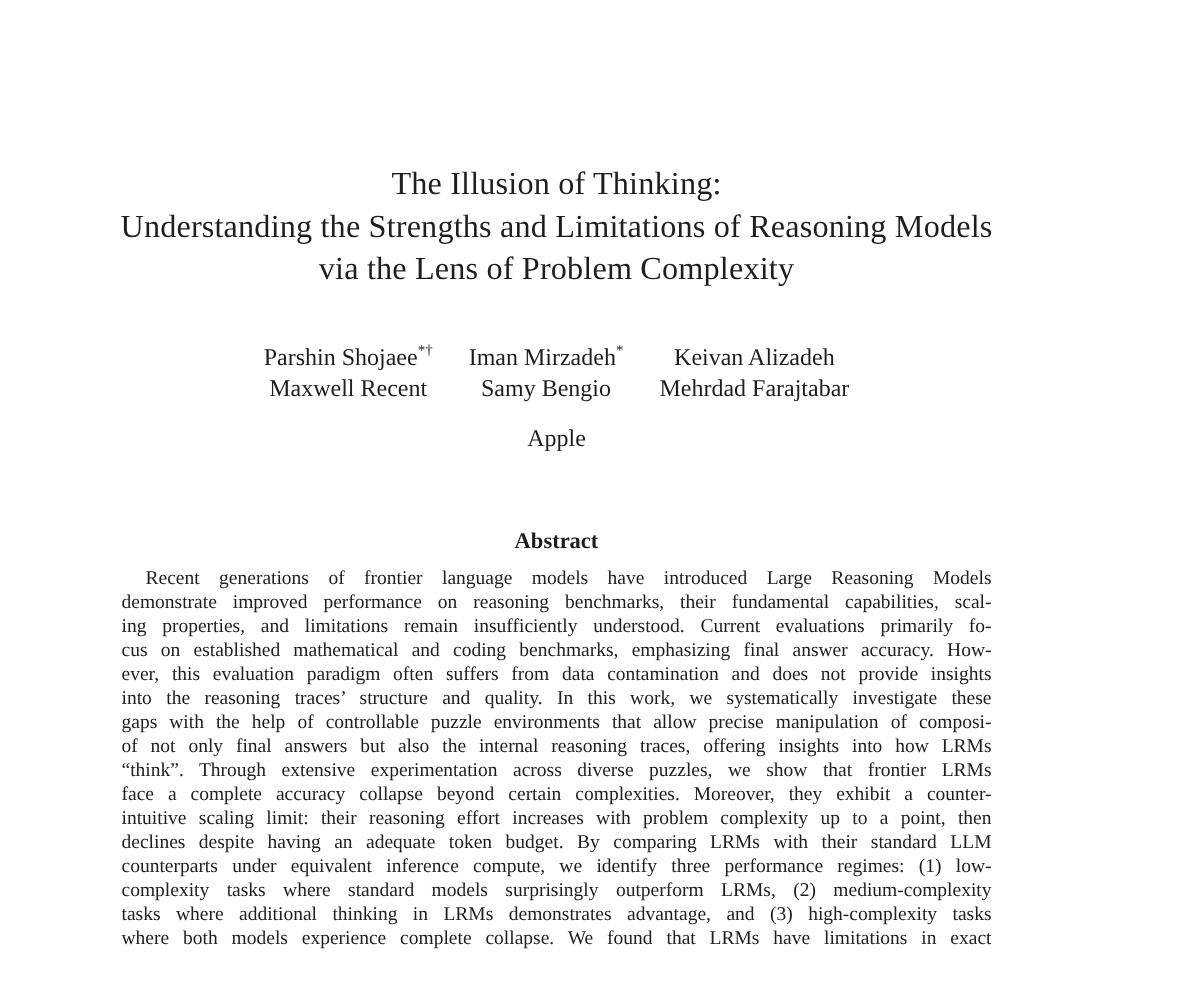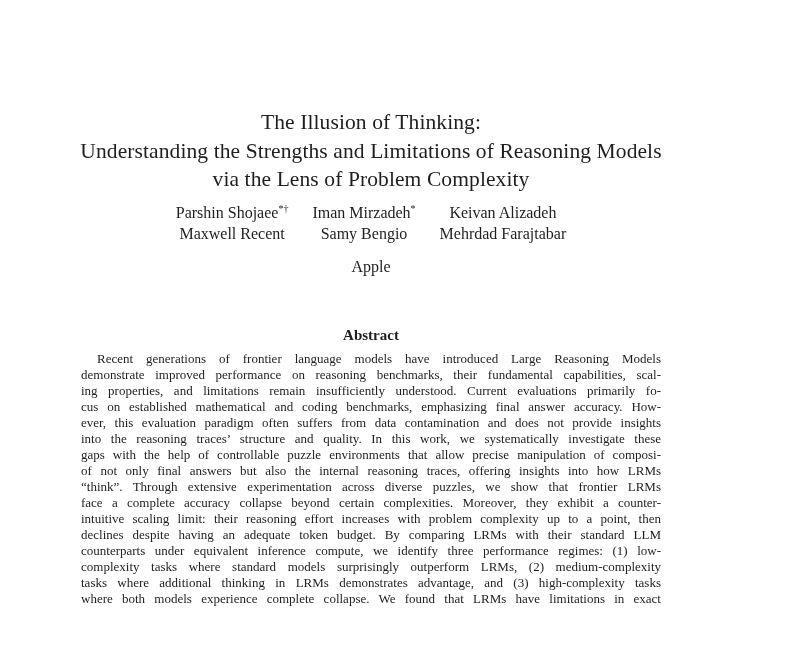--- a/index.html
+++ b/index.html
@@ -21,21 +21,21 @@
   .title {
     margin: 0;
     text-align: center;
     font-size: 21.5px;
     font-weight: 400;
     line-height: 28.5px;
     letter-spacing: 0.1px;
   }
   .title-line { display: block; }
   .authors {
-    margin-top: 8px;
+    margin-top: 34px;
     display: flex;
     justify-content: center;
     gap: 24px;
     font-size: 16px;
     line-height: 21px;
   }
   .author-col { text-align: center; }
   .author-entry { display: block; white-space: nowrap; }
   .author-mark {
     font-size: 10px;

